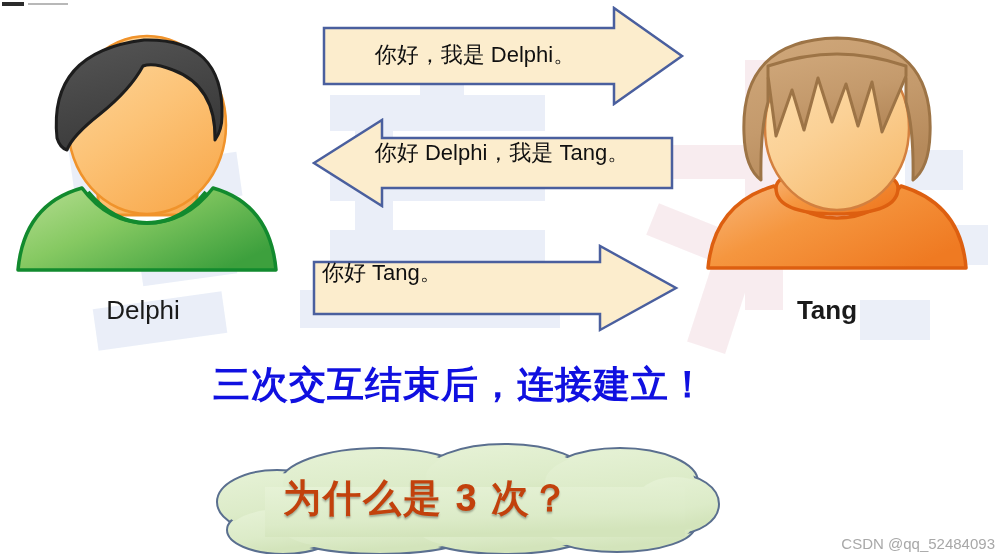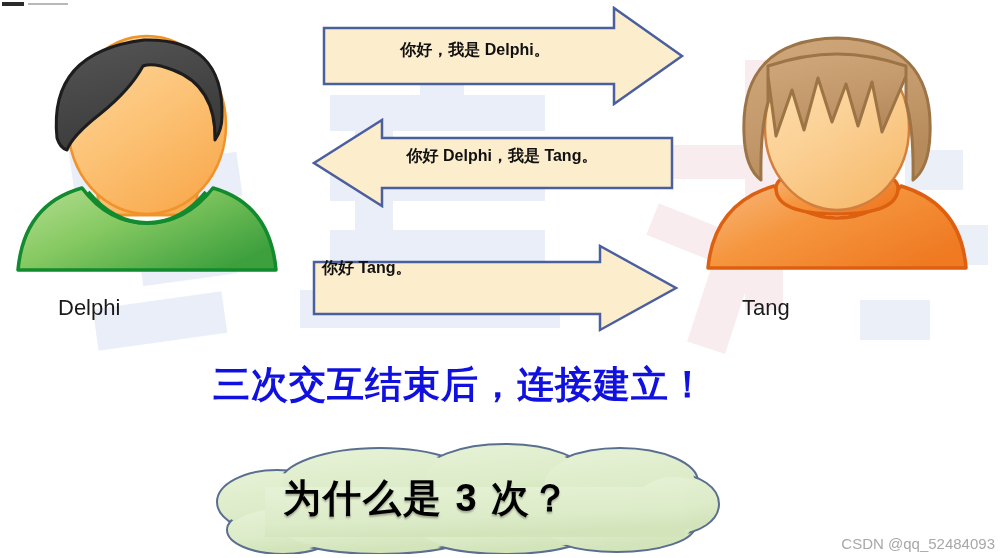--- a/index.html
+++ b/index.html
@@ -40,38 +40,38 @@
   }
 
   
   .avatar {
     position: absolute;
     z-index: 3;
   }
   .avatar-label {
     position: absolute;
     z-index: 4;
-    font-size: 22px;
+    font-size: 26px;
     color: #1a1a1a;
+    text-align: center;
     font-family: "Liberation Sans", "DejaVu Sans", sans-serif;
   }
 
   
   .arrow-wrap {
     position: absolute;
     z-index: 5;
   }
   .arrow-label {
     position: absolute;
     z-index: 6;
     color: #101010;
-    font-size: 16px;
+    font-size: 22px;
     white-space: nowrap;
     font-family: "Liberation Sans", "DejaVu Sans", sans-serif;
-    font-weight: bold;
   }
 
   
   .headline {
     position: absolute;
     z-index: 6;
     left: 0;
     width: 920px;
     text-align: center;
     color: #1010e0;
@@ -87,21 +87,21 @@
     z-index: 5;
   }
   .cloud-label {
     position: absolute;
     z-index: 6;
     width: 854px;
     left: 0;
     text-align: center;
     font-size: 38px;
     font-weight: bold;
-    color: #000000;
+    color: #c2410c;
     letter-spacing: 2px;
     font-family: "Liberation Sans", "DejaVu Sans", sans-serif;
     text-shadow: 0 2px 2px rgba(0,0,0,0.28);
   }
 
   
   .credit {
     position: absolute;
     right: 8px;
     bottom: 6px;
@@ -208,31 +208,31 @@
 
     <ellipse cx="137" cy="110" rx="72" ry="82" fill="url(#gSkinR)" stroke="#d3803f" stroke-width="2.5"></ellipse>
 
     <path d="M44 116 Q40 22 137 20 Q234 22 230 116 Q229 150 213 162
              Q214 112 206 84 L206 60 Q180 44 137 44 Q94 44 68 60 L68 84
              Q60 112 61 162 Q45 150 44 116 Z" fill="url(#gHairR)" stroke="#9d7446" stroke-width="3" stroke-linejoin="round"></path>
 
     <path d="M68 58 L76 118 L92 72 L104 112 L118 60 L132 104 L146 66 L158 108 L172 64 L182 114 L206 58
              L206 48 Q170 36 137 36 Q104 36 68 48 Z" fill="url(#gHairR)" stroke="#9d7446" stroke-width="3" stroke-linejoin="round"></path>
   </svg>
-  <div class="avatar-label" style="left:742px; top:295px; width:170px;">Tang</div>
+  <div class="avatar-label" style="left:742px; top:295px; width:170px;font-weight:bold;">Tang</div>
 
   <svg class="arrow-wrap" style="left:322px; top:6px; width:364px; height:100px;" viewBox="0 0 364 100">
     <polygon points="2,22 292,22 292,2 360,50 292,98 292,78 2,78" fill="#fcedcd" stroke="#4a5f9e" stroke-width="2.5" stroke-linejoin="miter"></polygon>
   </svg>
   <div class="arrow-label" style="left:330px; top:40px; width:290px; text-align:center;">你好，我是 Delphi。</div>
 
   <svg class="arrow-wrap" style="left:312px; top:118px; width:362px; height:90px;" viewBox="0 0 362 90">
     <polygon points="2,45 70,2 70,20 360,20 360,70 70,70 70,88" fill="#fcedcd" stroke="#4a5f9e" stroke-width="2.5" stroke-linejoin="miter"></polygon>
   </svg>
-  <div class="arrow-label" style="left:352px; top:146px; width:300px; text-align:center;">你好 Delphi，我是 Tang。</div>
+  <div class="arrow-label" style="left:352px; top:138px; width:300px; text-align:center;">你好 Delphi，我是 Tang。</div>
 
   <svg class="arrow-wrap" style="left:312px; top:244px; width:368px; height:90px;" viewBox="0 0 368 90">
     <polygon points="2,18 288,18 288,2 364,44 288,86 288,70 2,70" fill="#fcedcd" stroke="#4a5f9e" stroke-width="2.5" stroke-linejoin="miter"></polygon>
   </svg>
   <div class="arrow-label" style="left:322px; top:258px; width:290px; text-align:left;">你好 Tang。</div>
 
   <div class="headline" style="top:360px;">三次交互结束后，连接建立！</div>
 
   <svg class="cloud-wrap" style="left:205px; top:432px; width:515px; height:122px;" viewBox="0 0 515 122">
     <defs>

